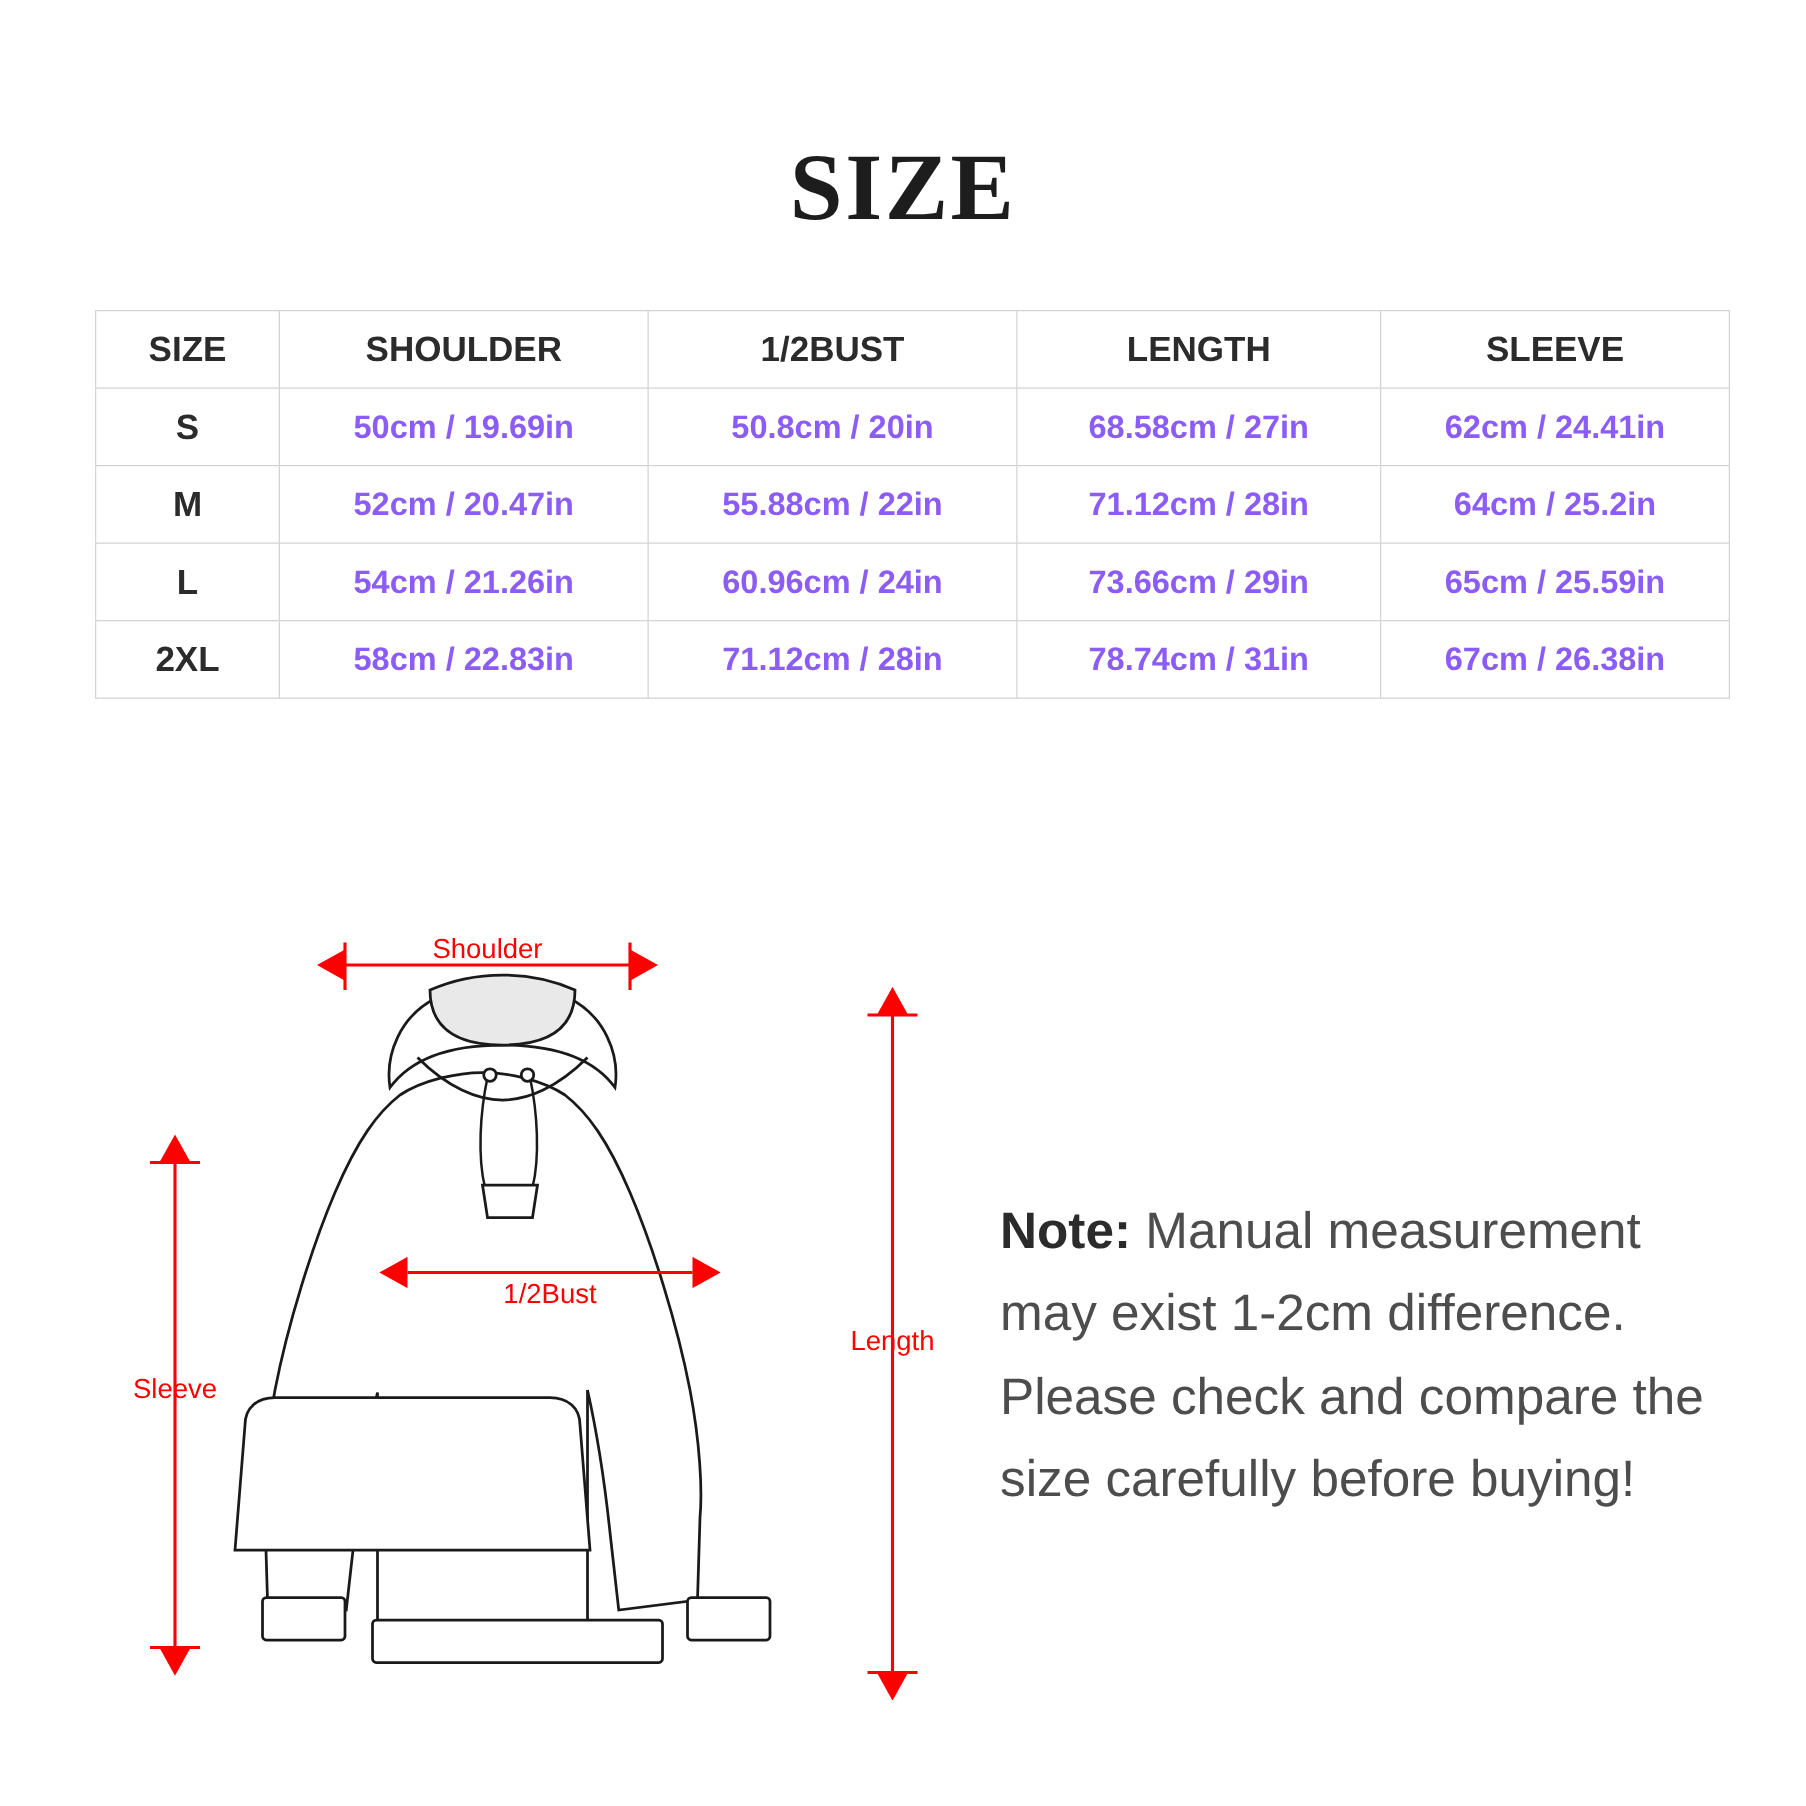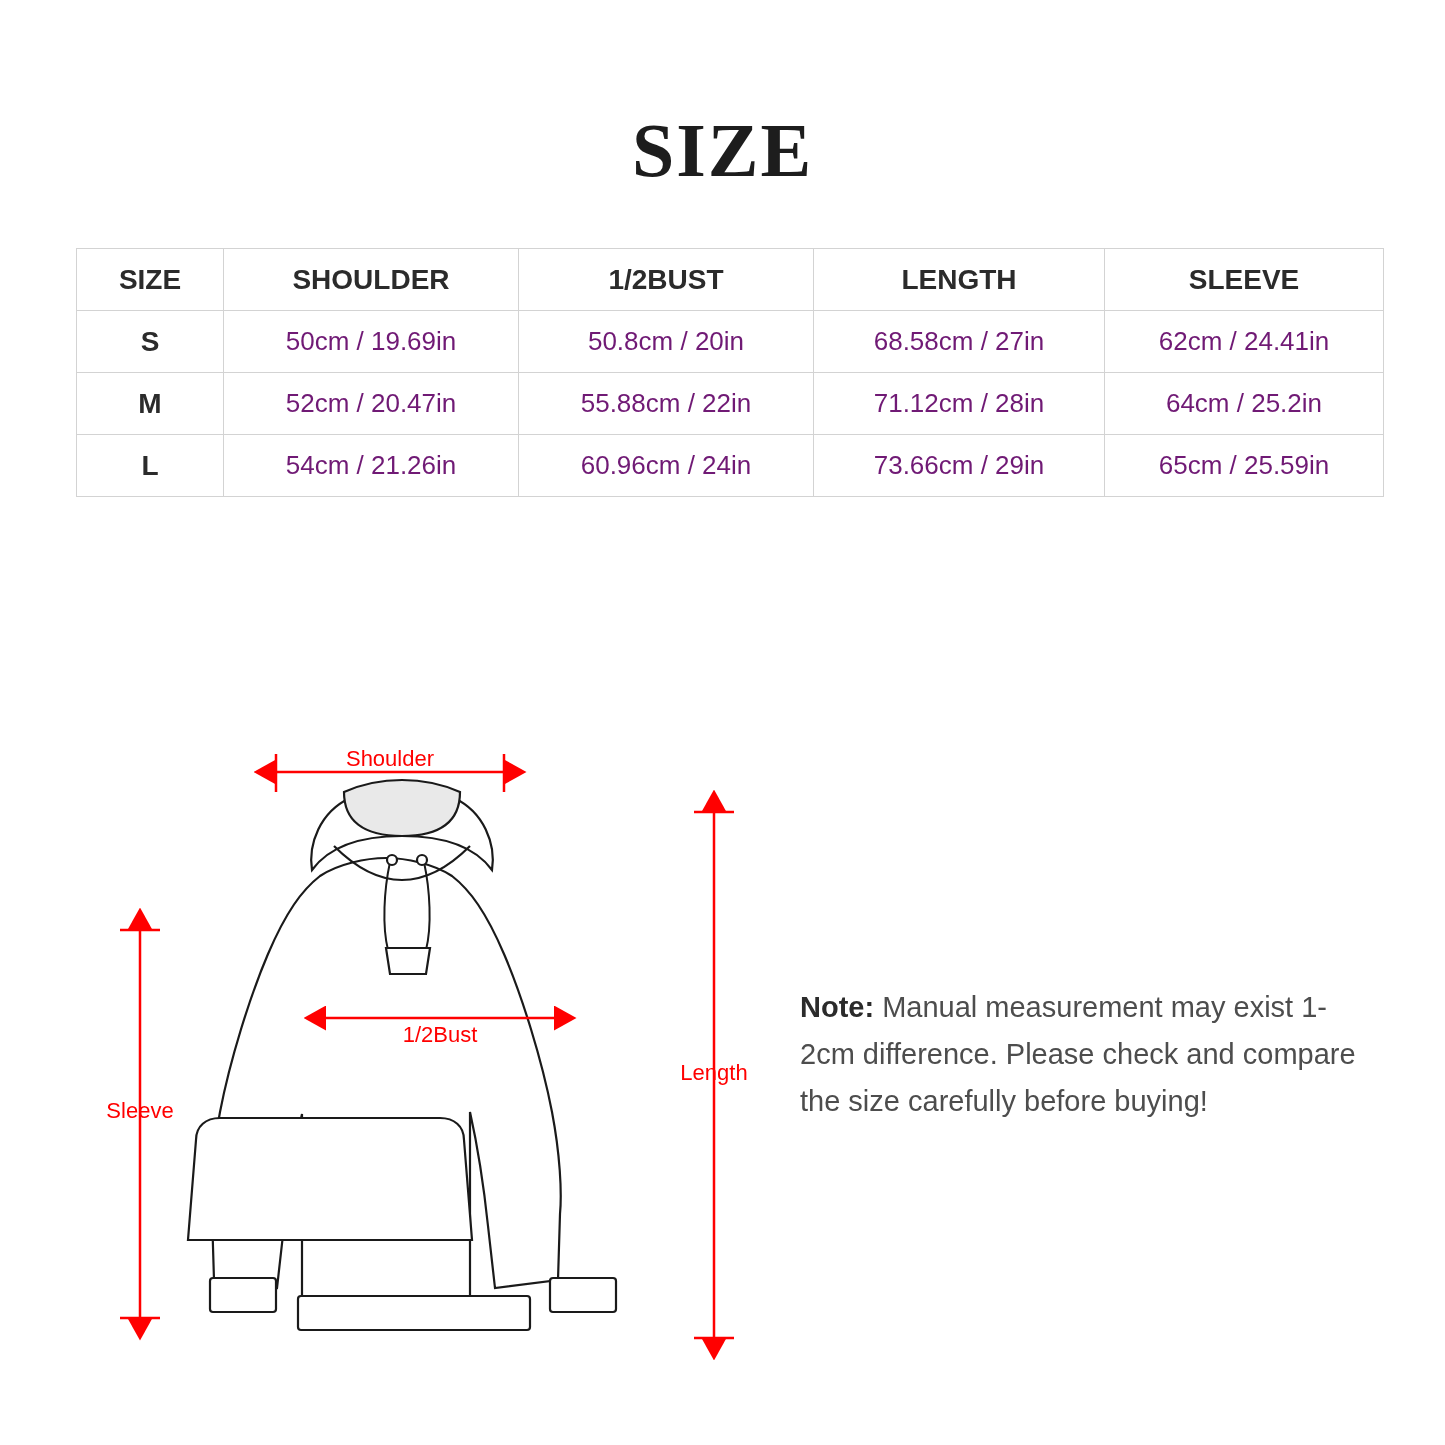--- a/index.html
+++ b/index.html
@@ -41,22 +41,22 @@
     width: 100%;
     table-layout: fixed;
   }
   table.size-table th,
   table.size-table td {
     border: 1px solid #d3d3d3;
     height: 59px;
     text-align: center;
     vertical-align: middle;
     font-size: 26px;
-    color: #701a75;
-    font-weight: normal;
+    color: #8b5cf6;
+    font-weight: bold;
   }
   table.size-table th {
     font-weight: bold;
     font-size: 28px;
     color: #2b2b2b;
   }
   table.size-table th.col-size { width: 144px; }
   table.size-table td.col-size {
     font-weight: bold;
     font-size: 28px;
@@ -74,23 +74,23 @@
     top: 740px;
     width: 700px;
     height: 620px;
   }
   .diagram svg { display: block; }
 
   
   .note {
     position: absolute;
     left: 800px;
-    top: 984px;
+    top: 951px;
     width: 580px;
-    font-size: 29px;
+    font-size: 41px;
     line-height: 1.62;
     color: #4d4d4d;
   }
   .note b {
     color: #2b2b2b;
     font-weight: bold;
   }
 </style>
 </head>
 <body>
@@ -122,20 +122,27 @@
         <td>55.88cm / 22in</td>
         <td>71.12cm / 28in</td>
         <td>64cm / 25.2in</td>
       </tr>
       <tr>
         <td class="col-size">L</td>
         <td>54cm / 21.26in</td>
         <td>60.96cm / 24in</td>
         <td>73.66cm / 29in</td>
         <td>65cm / 25.59in</td>
+      </tr>
+      <tr>
+        <td class="col-size">2XL</td>
+        <td>58cm / 22.83in</td>
+        <td>71.12cm / 28in</td>
+        <td>78.74cm / 31in</td>
+        <td>67cm / 26.38in</td>
       </tr>
     </tbody>
   </table>
 </div>
 
 <div class="diagram">
   <svg width="700" height="620" viewBox="0 0 700 620">
     <defs>
       <marker id="arrL" markerWidth="10" markerHeight="10" refX="9" refY="5" orient="auto">
         <path d="M9,0 L9,10 L0,5 z" fill="#ff0000"></path>

